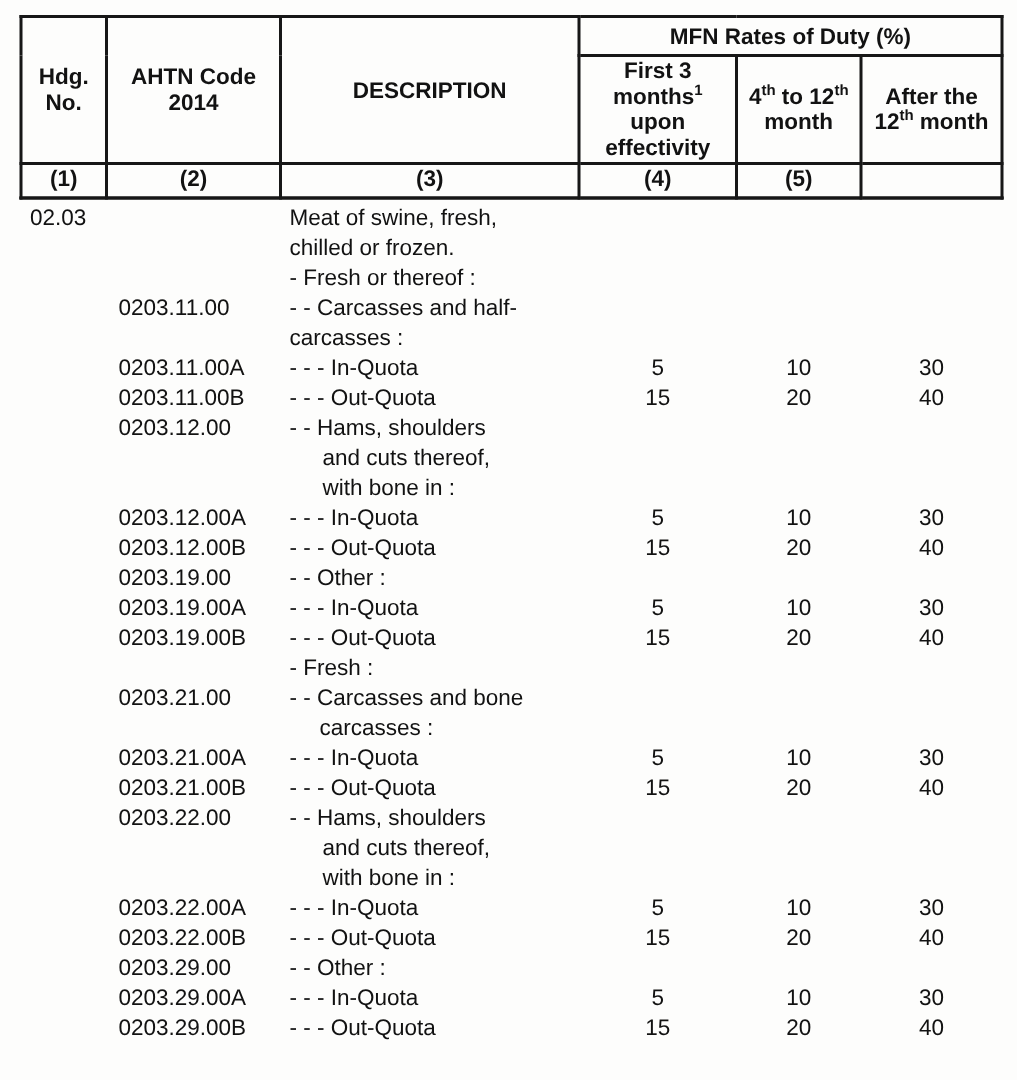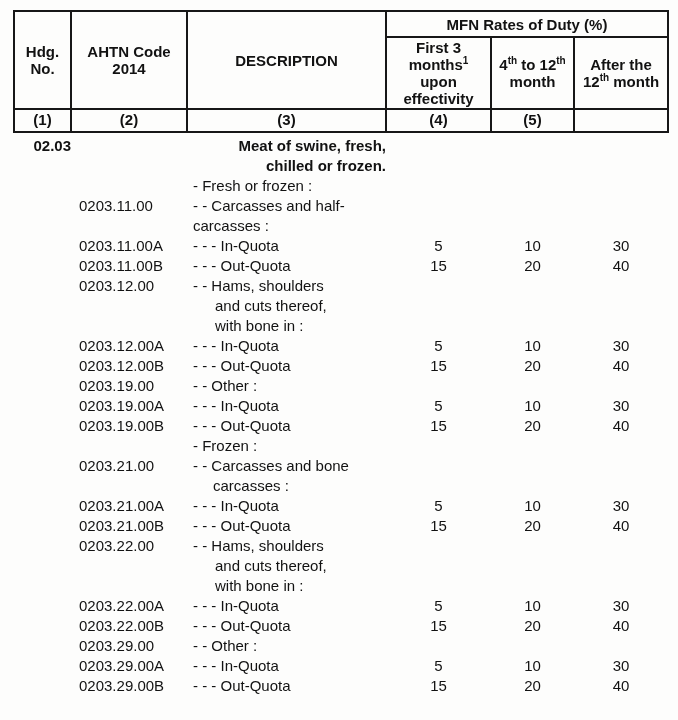--- a/index.html
+++ b/index.html
@@ -41,21 +41,21 @@
     font-size: 15px;
     line-height: 20px;
     vertical-align: top;
     padding: 0;
   }
   tbody tr.first-row td { padding-top: 3px; }
   td.c-hdg  { padding-left: 6px; font-weight: bold; }
   td.c-ahtn { padding-left: 8px; }
   td.c-desc { padding-left: 6px; margin-top: 24px; }
   td.c-rate { text-align: center; }
-  tbody tr.bold td { font-weight: bold; text-align: right; }
+  tbody tr.bold td { font-weight: normal; }
   .desc-line { white-space: nowrap; }
 </style>
 </head>
 <body>
 
 <div class="page">
   <table class="tariff">
     <colgroup>
       <col style="width:57px">
       <col style="width:116px">
@@ -96,21 +96,21 @@
             <div class="desc-line">chilled or frozen.</div>
           </td>
           <td class="c-rate"></td>
           <td class="c-rate"></td>
           <td class="c-rate"></td>
         </tr>
         <tr>
           <td class="c-hdg"></td>
           <td class="c-ahtn"></td>
           <td class="c-desc">
-            <div class="desc-line">- Fresh or frozen :</div>
+            <div class="desc-line">- Fresh or thereof :</div>
           </td>
           <td class="c-rate"></td>
           <td class="c-rate"></td>
           <td class="c-rate"></td>
         </tr>
         <tr>
           <td class="c-hdg"></td>
           <td class="c-ahtn">0203.11.00</td>
           <td class="c-desc">
             <div class="desc-line">- - Carcasses and half-</div>
@@ -199,21 +199,21 @@
             <div class="desc-line">- - - Out-Quota</div>
           </td>
           <td class="c-rate">15</td>
           <td class="c-rate">20</td>
           <td class="c-rate">40</td>
         </tr>
         <tr>
           <td class="c-hdg"></td>
           <td class="c-ahtn"></td>
           <td class="c-desc">
-            <div class="desc-line">- Frozen :</div>
+            <div class="desc-line">- Fresh :</div>
           </td>
           <td class="c-rate"></td>
           <td class="c-rate"></td>
           <td class="c-rate"></td>
         </tr>
         <tr>
           <td class="c-hdg"></td>
           <td class="c-ahtn">0203.21.00</td>
           <td class="c-desc">
             <div class="desc-line">- - Carcasses and bone</div>

